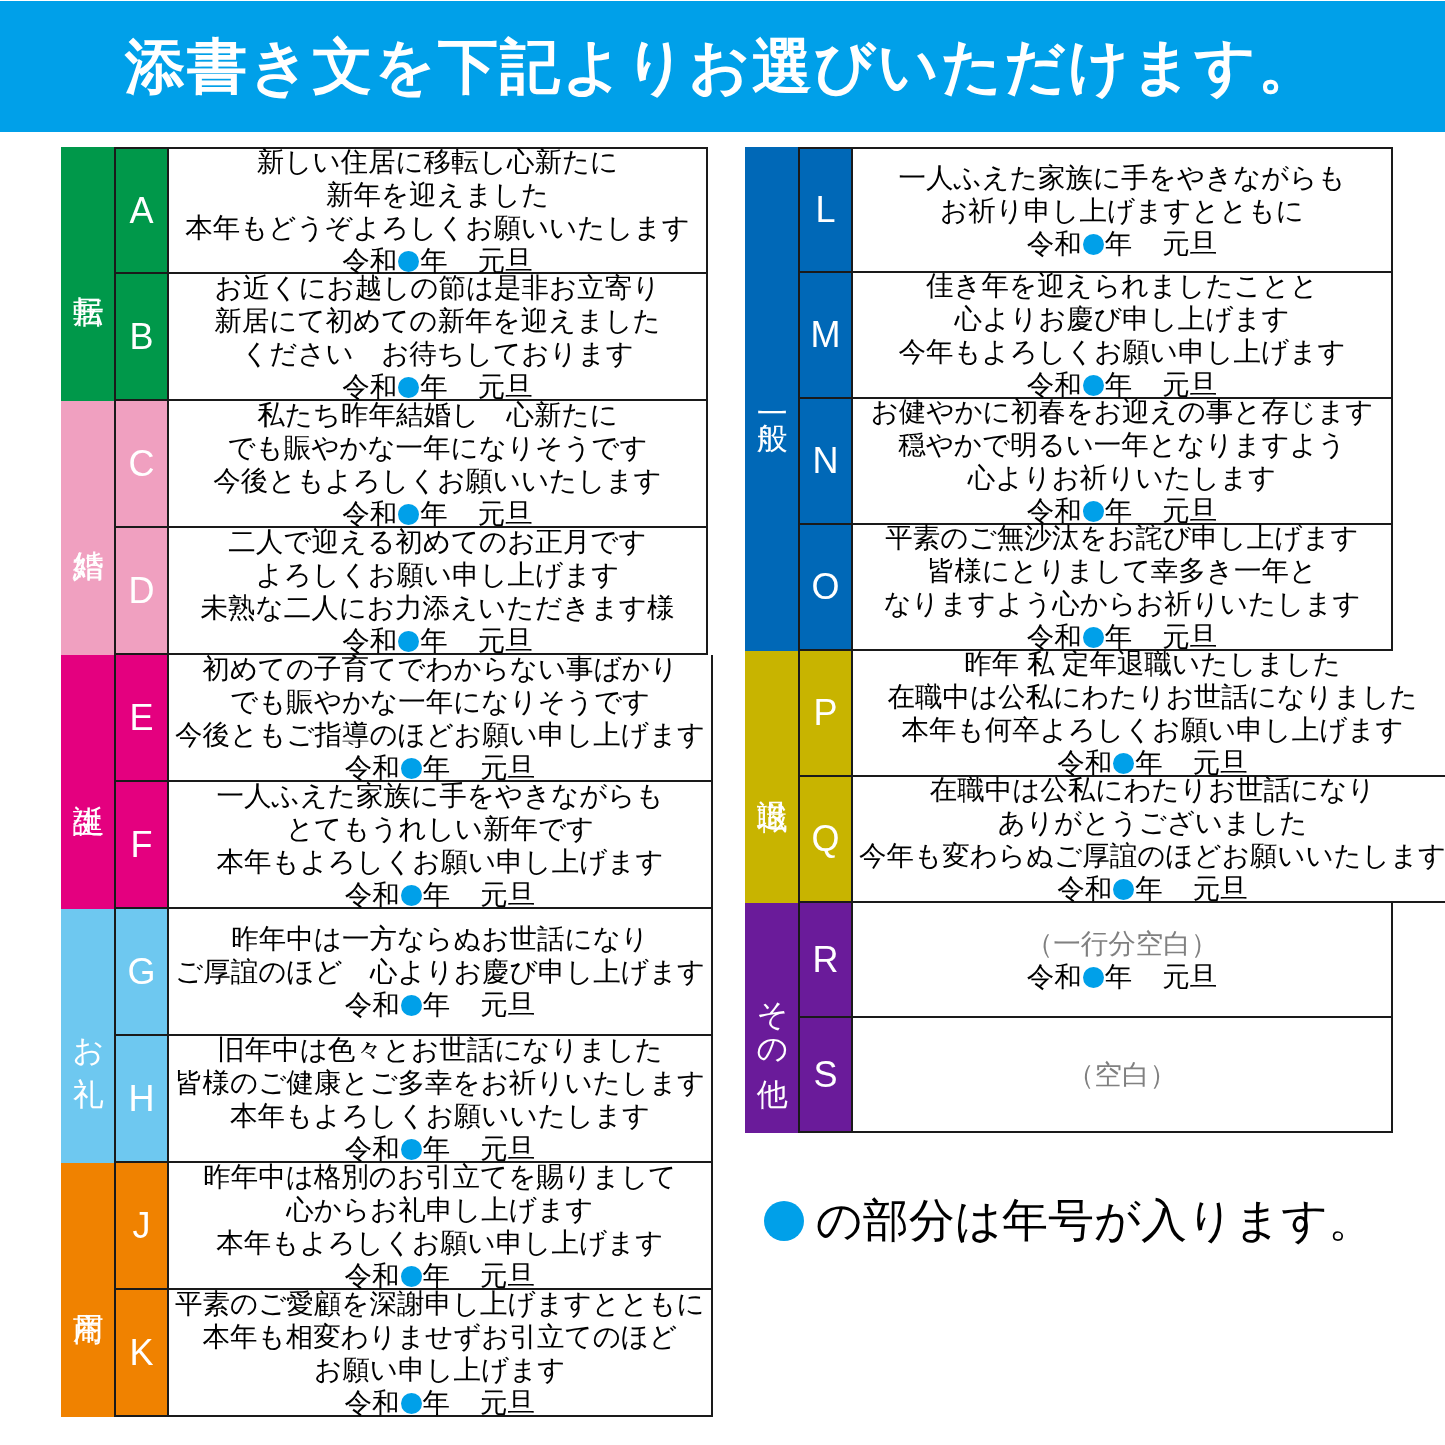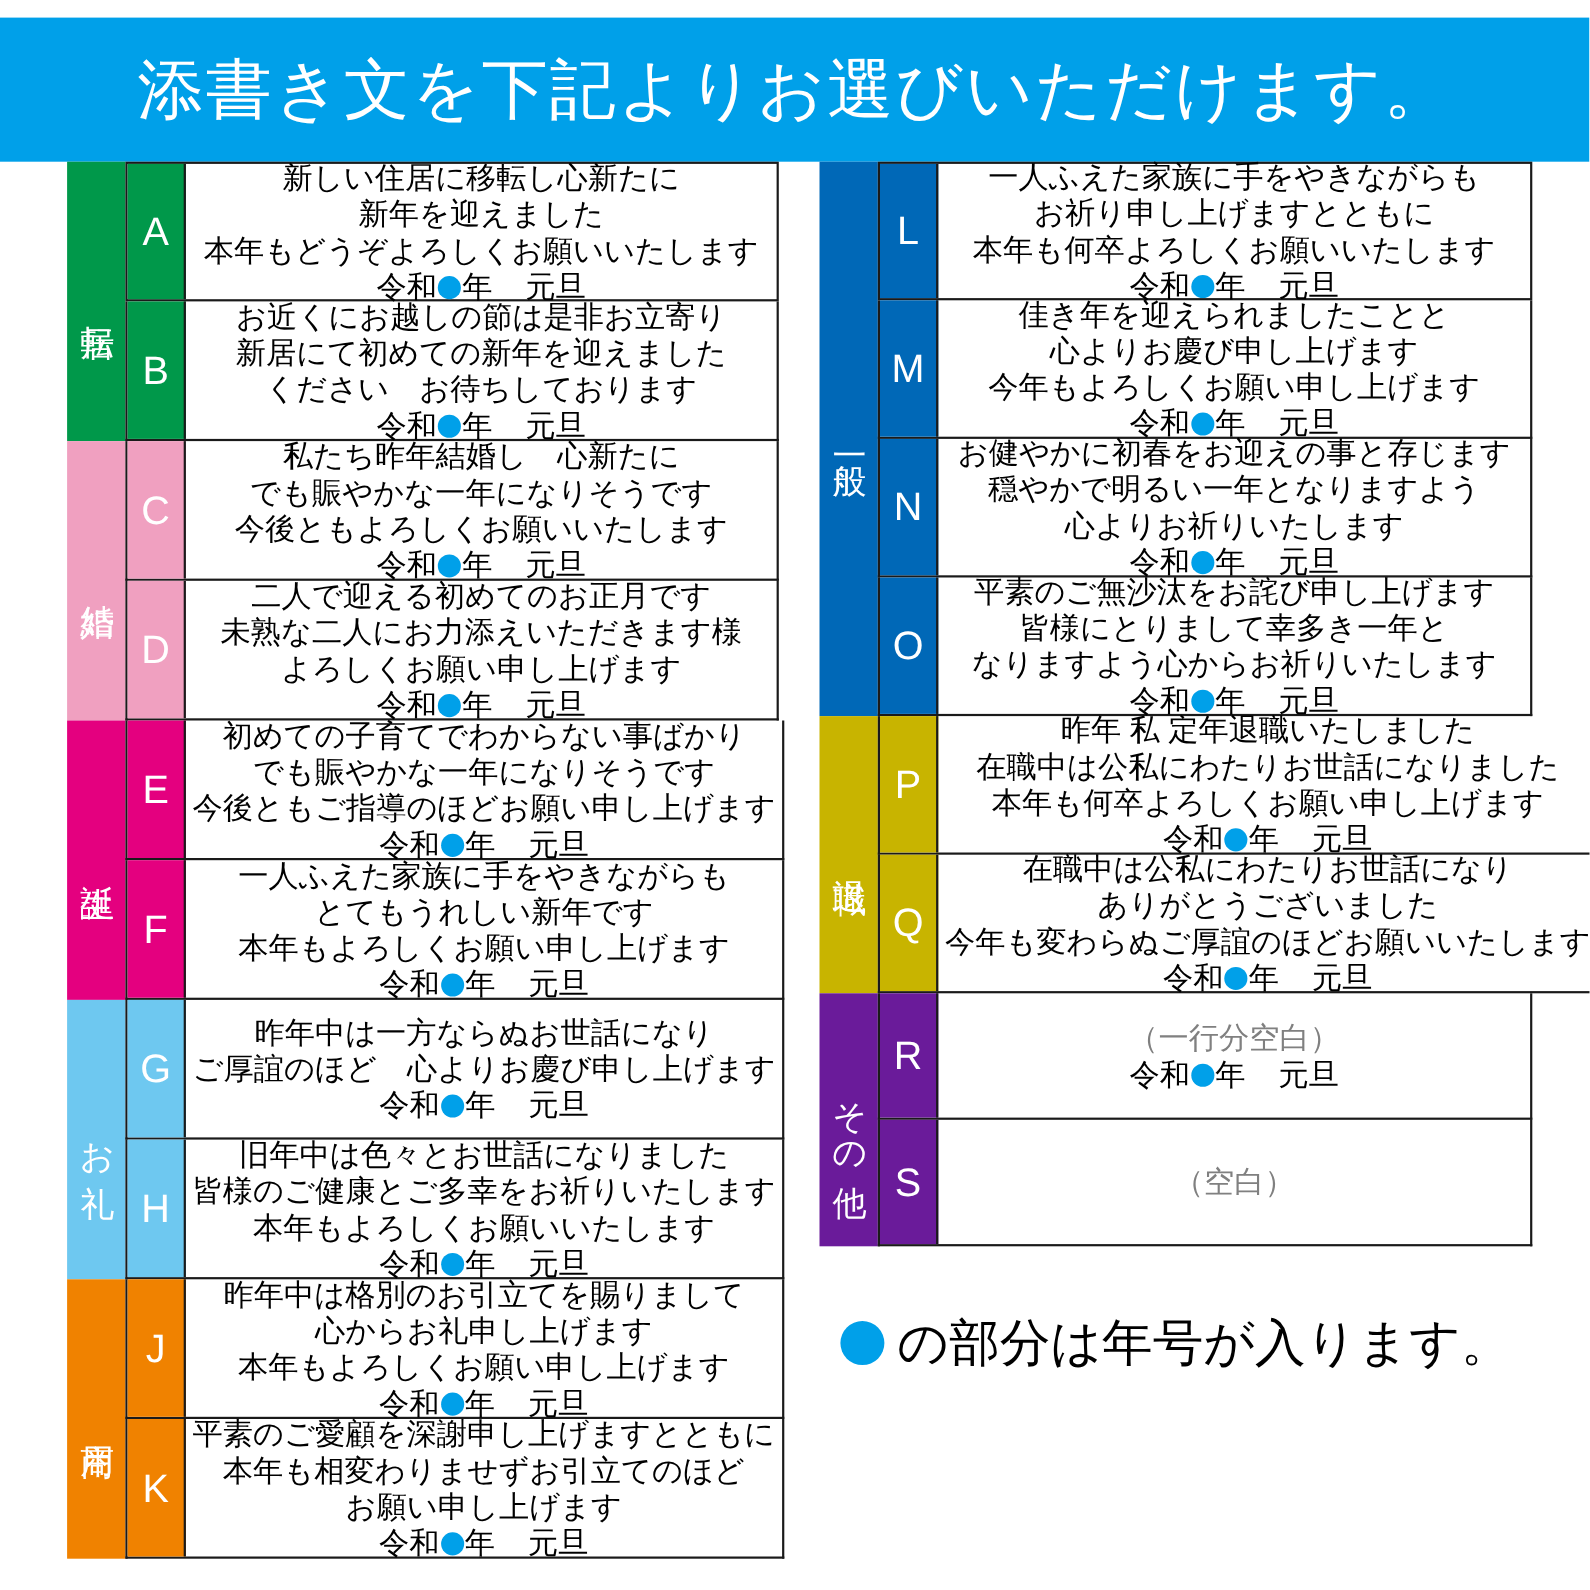--- a/index.html
+++ b/index.html
@@ -18,27 +18,28 @@
     position: relative;
     width: 1445px;
     height: 1445px;
     box-sizing: border-box;
   }
 
   
   .header {
     position: absolute;
     left: 0;
-    top: 16px;
+    top: 1px;
     width: 1445px;
     height: 131px;
     background: #00a0e9;
     display: flex;
     align-items: center;
     justify-content: center;
+    font-weight: bold;
   }
   .header-title {
     color: #ffffff;
     font-size: 60px;
     letter-spacing: 2px;
     line-height: 1;
     white-space: nowrap;
   }
 
   
@@ -217,22 +218,22 @@
                 <div class="line">私たち昨年結婚し　心新たに</div>
                 <div class="line">でも賑やかな一年になりそうです</div>
                 <div class="line">今後ともよろしくお願いいたします</div>
                 <div class="line"><span>令和</span><span class="mark"></span><span>年</span><span class="gap"></span><span>元旦</span></div>
               </div>
             </div>
             <div class="row" style="height: 127px;">
               <div class="row-code" style="background: rgb(240, 160, 192);">D</div>
               <div class="row-text">
                 <div class="line">二人で迎える初めてのお正月です</div>
+                <div class="line">よろしくお願い申し上げます</div>
                 <div class="line">未熟な二人にお力添えいただきます様</div>
-                <div class="line">よろしくお願い申し上げます</div>
                 <div class="line"><span>令和</span><span class="mark"></span><span>年</span><span class="gap"></span><span>元旦</span></div>
               </div>
             </div>
           </div>
         </div>
         <div class="group">
           <div class="cat-label" style="background: rgb(228, 0, 127);">
             <span class="vtext">誕生</span>
           </div>
           <div class="rows">
@@ -310,21 +311,20 @@
         <div class="group first">
           <div class="cat-label" style="background: rgb(0, 104, 183);">
             <span class="vtext">一般</span>
           </div>
           <div class="rows">
             <div class="row top-row" style="height: 126px;">
               <div class="row-code" style="background: rgb(0, 104, 183);">L</div>
               <div class="row-text">
                 <div class="line">一人ふえた家族に手をやきながらも</div>
                 <div class="line">お祈り申し上げますとともに</div>
-                <div class="line">本年も何卒よろしくお願いいたします</div>
                 <div class="line"><span>令和</span><span class="mark"></span><span>年</span><span class="gap"></span><span>元旦</span></div>
               </div>
             </div>
             <div class="row" style="height: 126px;">
               <div class="row-code" style="background: rgb(0, 104, 183);">M</div>
               <div class="row-text">
                 <div class="line">佳き年を迎えられましたことと</div>
                 <div class="line">心よりお慶び申し上げます</div>
                 <div class="line">今年もよろしくお願い申し上げます</div>
                 <div class="line"><span>令和</span><span class="mark"></span><span>年</span><span class="gap"></span><span>元旦</span></div>

